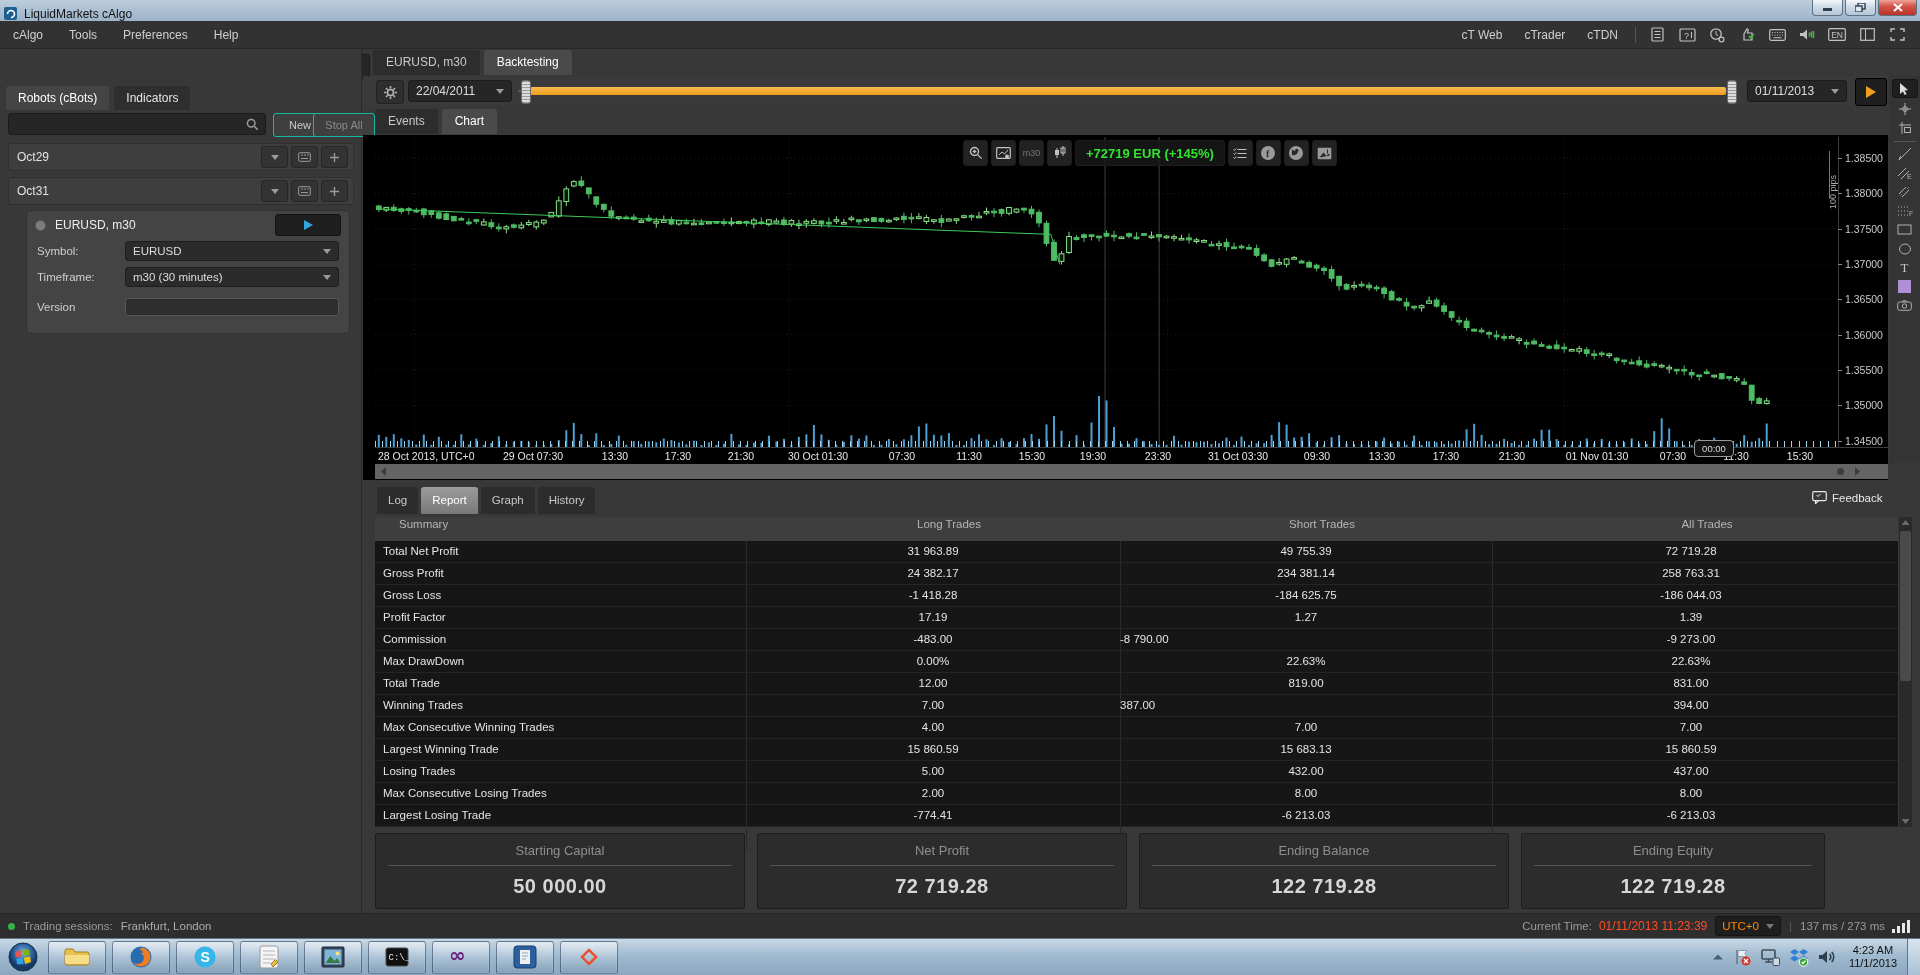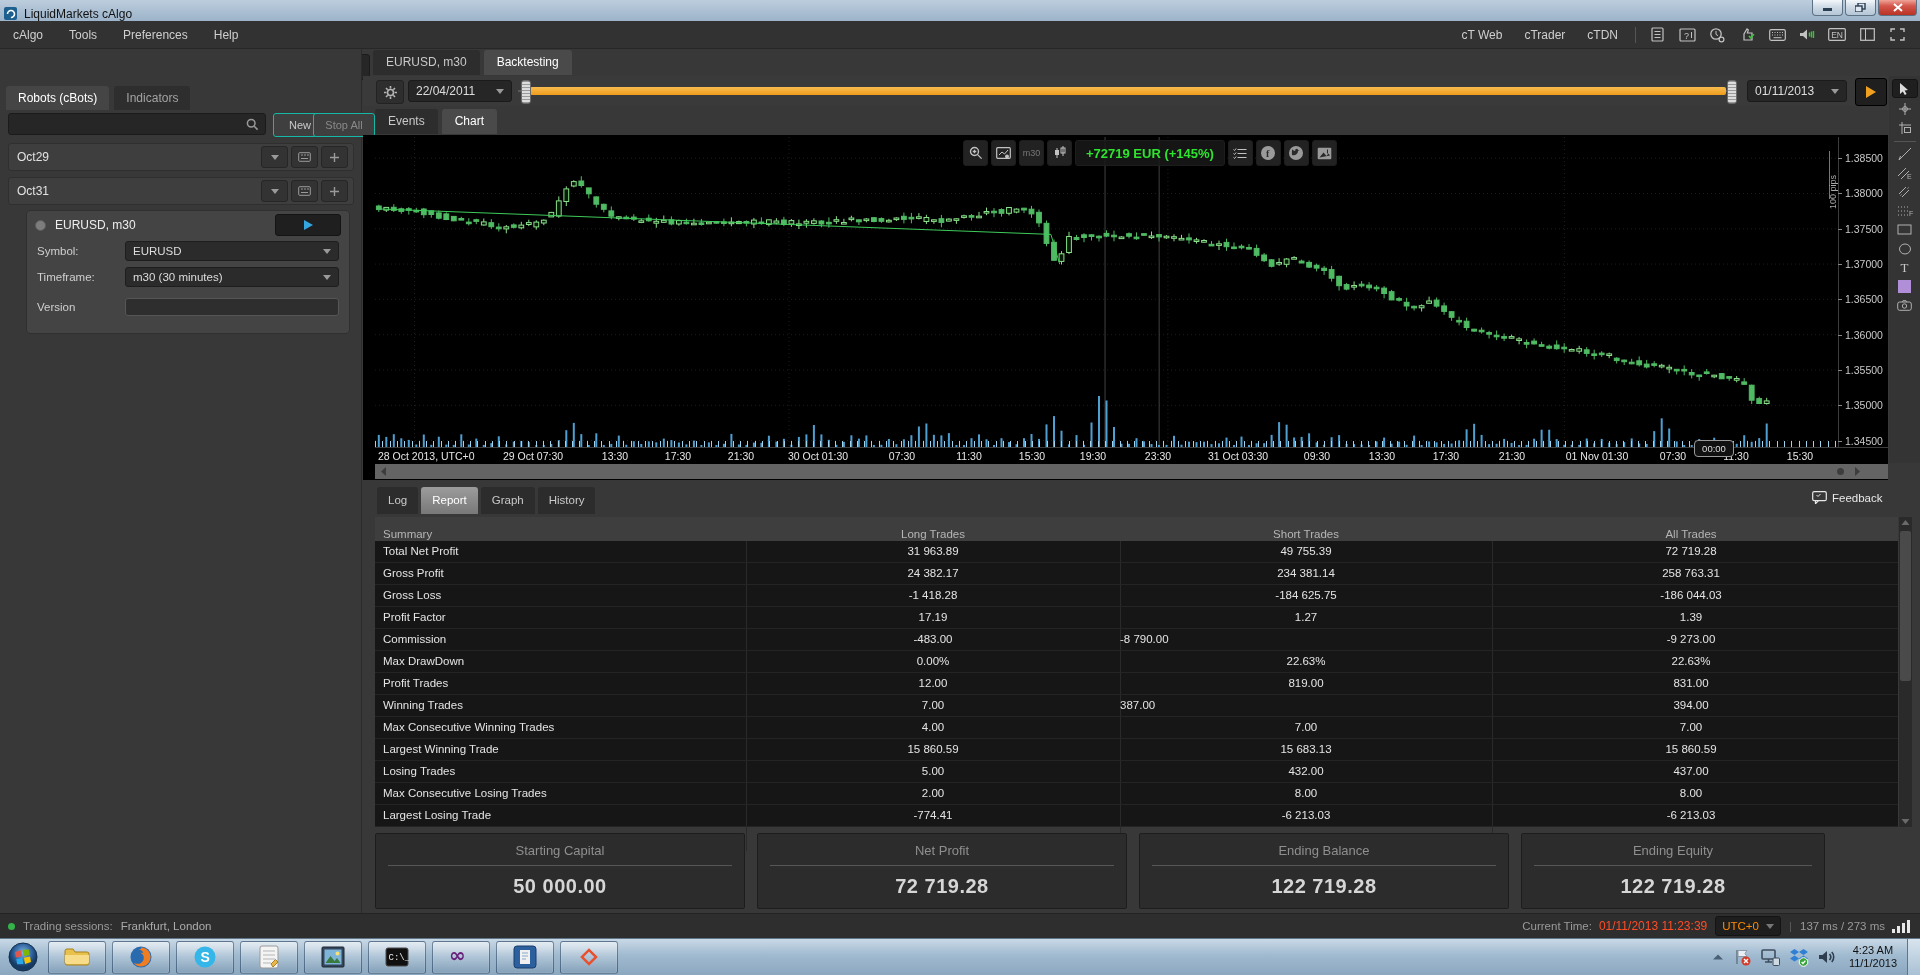--- a/index.html
+++ b/index.html
@@ -23,21 +23,21 @@
   .util{width:30px;height:22px;display:flex;align-items:center;justify-content:center;}
   .vsep{width:1px;height:16px;background:#555;margin:0 6px;}
   
   .dark-box{background:#262626;border:1px solid #1b1b1b;border-radius:3px;color:#ddd;}
   .caret{width:0;height:0;border-left:4px solid transparent;border-right:4px solid transparent;border-top:5px solid #9a9a9a;}
   .tab{height:25px;line-height:25px;padding:0 13px;font-size:12px;color:#c9c9c9;background:#2d2d2d;
        border-radius:3px 3px 0 0;margin-right:4px;}
   .tab.active{background:#4a4a4a;color:#fff;}
   
   #sidebar{left:0;top:49px;width:362px;height:864px;background:#383838;border-right:1px solid #2b2b2b;box-sizing:border-box;}
-  .side-tab{height:24px;line-height:24px;padding:0 12px;font-size:12px;color:#a3a3a3;background:#2e2e2e;border-radius:3px 3px 0 0;margin-right:5px;}
+  .side-tab{height:24px;line-height:24px;padding:0 12px;font-size:12px;color:#e5e5e5;background:#2e2e2e;border-radius:3px 3px 0 0;margin-right:5px;}
   .side-tab.active{background:#454545;color:#fff;}
   .sbtn{height:22px;padding:0 8px;font-size:11px;background:#3f3f3f;border:1px solid #14b8a6;border-radius:3px;
         color:#c9c9c9;display:flex;align-items:center;justify-content:center;}
   .robot-row{left:8px;width:346px;height:28px;background:#3e3e3e;border:1px solid #2f2f2f;border-radius:3px;
              color:#e2e2e2;font-size:12px;display:flex;align-items:center;box-sizing:border-box;}
   .mini{width:25px;height:20px;background:#333;border:1px solid #262626;border-radius:3px;
         display:flex;align-items:center;justify-content:center;margin-left:3px;}
   .fld-label{color:#cfcfcf;font-size:11.5px;}
   .fld{background:#2b2b2b;border:1px solid #1e1e1e;border-radius:3px;color:#ddd;font-size:11.5px;
        display:flex;align-items:center;padding:0 7px;box-sizing:border-box;justify-content:space-between;}
@@ -58,21 +58,21 @@
   .ct-btn{width:23px;height:24px;background:rgba(40,40,40,.85);border:1px solid #1d1d1d;border-radius:3px;
           display:flex;align-items:center;justify-content:center;margin-right:3px;}
   
   #right-tools{left:1889px;top:76px;width:31px;height:387px;background:#343434;display:flex;flex-direction:column;align-items:center;padding-top:3px;box-sizing:border-box;}
   .rtool{width:24px;height:17px;display:flex;align-items:center;justify-content:center;margin-bottom:2px;border-radius:3px;}
   .rtool.active{background:#1f1f1f;border:1px solid #141414;}
   
   .btab{height:27px;line-height:27px;padding:0 11px;font-size:11.5px;color:#c9c9c9;background:#2c2c2c;border-radius:3px 3px 0 0;margin-right:3px;}
   .btab.active{background:linear-gradient(#9c9c9c,#787878);color:#fff;}
   #tbl-head{left:375px;top:517px;width:1523px;height:24px;background:#3e3e3e;color:#b5b5b5;font-size:11.5px;}
-  .hcell{position:absolute;top:11px;}
+  .hcell{position:absolute;top:1px;margin-left:16px;}
   #tbl-rows{left:375px;top:541px;width:1523px;height:286px;background:#161616;}
   .trow{position:relative;height:22px;border-bottom:1px solid #242424;color:#e4e4e4;font-size:11.5px;box-sizing:border-box;}
   .tcell{position:absolute;top:4px;}
   .cdiv{position:absolute;top:0;width:1px;height:310px;background:#2a2a2a;}
   .card{position:absolute;top:833px;height:76px;background:#2c2c2c;border:1px solid #1d1d1d;border-radius:2px;box-sizing:border-box;text-align:center;}
   .card .lb{margin-top:9px;color:#8f8f8f;font-size:13px;}
   .card .ln{margin:7px 12px 0 12px;border-top:1px solid #565656;}
   .card .vl{margin-top:9px;color:#d6d6d6;font-size:20px;font-weight:bold;letter-spacing:.5px;}
   
   #statusbar{left:0;top:913px;width:1920px;height:25px;background:#2e2e2e;border-top:1px solid #232323;
@@ -1129,21 +1129,21 @@
         <span class="tcell" style="left: 745px; width: 372px; text-align: left;">-8 790.00</span>
         <span class="tcell" style="left: 1117px; width: 398px; text-align: center;">-9 273.00</span>
       </div>
       <div class="trow">
         <span class="tcell" style="left: 8px; width: 355px; text-align: left;">Max DrawDown</span>
         <span class="tcell" style="left: 371px; width: 374px; text-align: center;">0.00%</span>
         <span class="tcell" style="left: 745px; width: 372px; text-align: center;">22.63%</span>
         <span class="tcell" style="left: 1117px; width: 398px; text-align: center;">22.63%</span>
       </div>
       <div class="trow">
-        <span class="tcell" style="left: 8px; width: 355px; text-align: left;">Profit Trades</span>
+        <span class="tcell" style="left: 8px; width: 355px; text-align: left;">Total Trade</span>
         <span class="tcell" style="left: 371px; width: 374px; text-align: center;">12.00</span>
         <span class="tcell" style="left: 745px; width: 372px; text-align: center;">819.00</span>
         <span class="tcell" style="left: 1117px; width: 398px; text-align: center;">831.00</span>
       </div>
       <div class="trow">
         <span class="tcell" style="left: 8px; width: 355px; text-align: left;">Winning Trades</span>
         <span class="tcell" style="left: 371px; width: 374px; text-align: center;">7.00</span>
         <span class="tcell" style="left: 745px; width: 372px; text-align: left;">387.00</span>
         <span class="tcell" style="left: 1117px; width: 398px; text-align: center;">394.00</span>
       </div>

